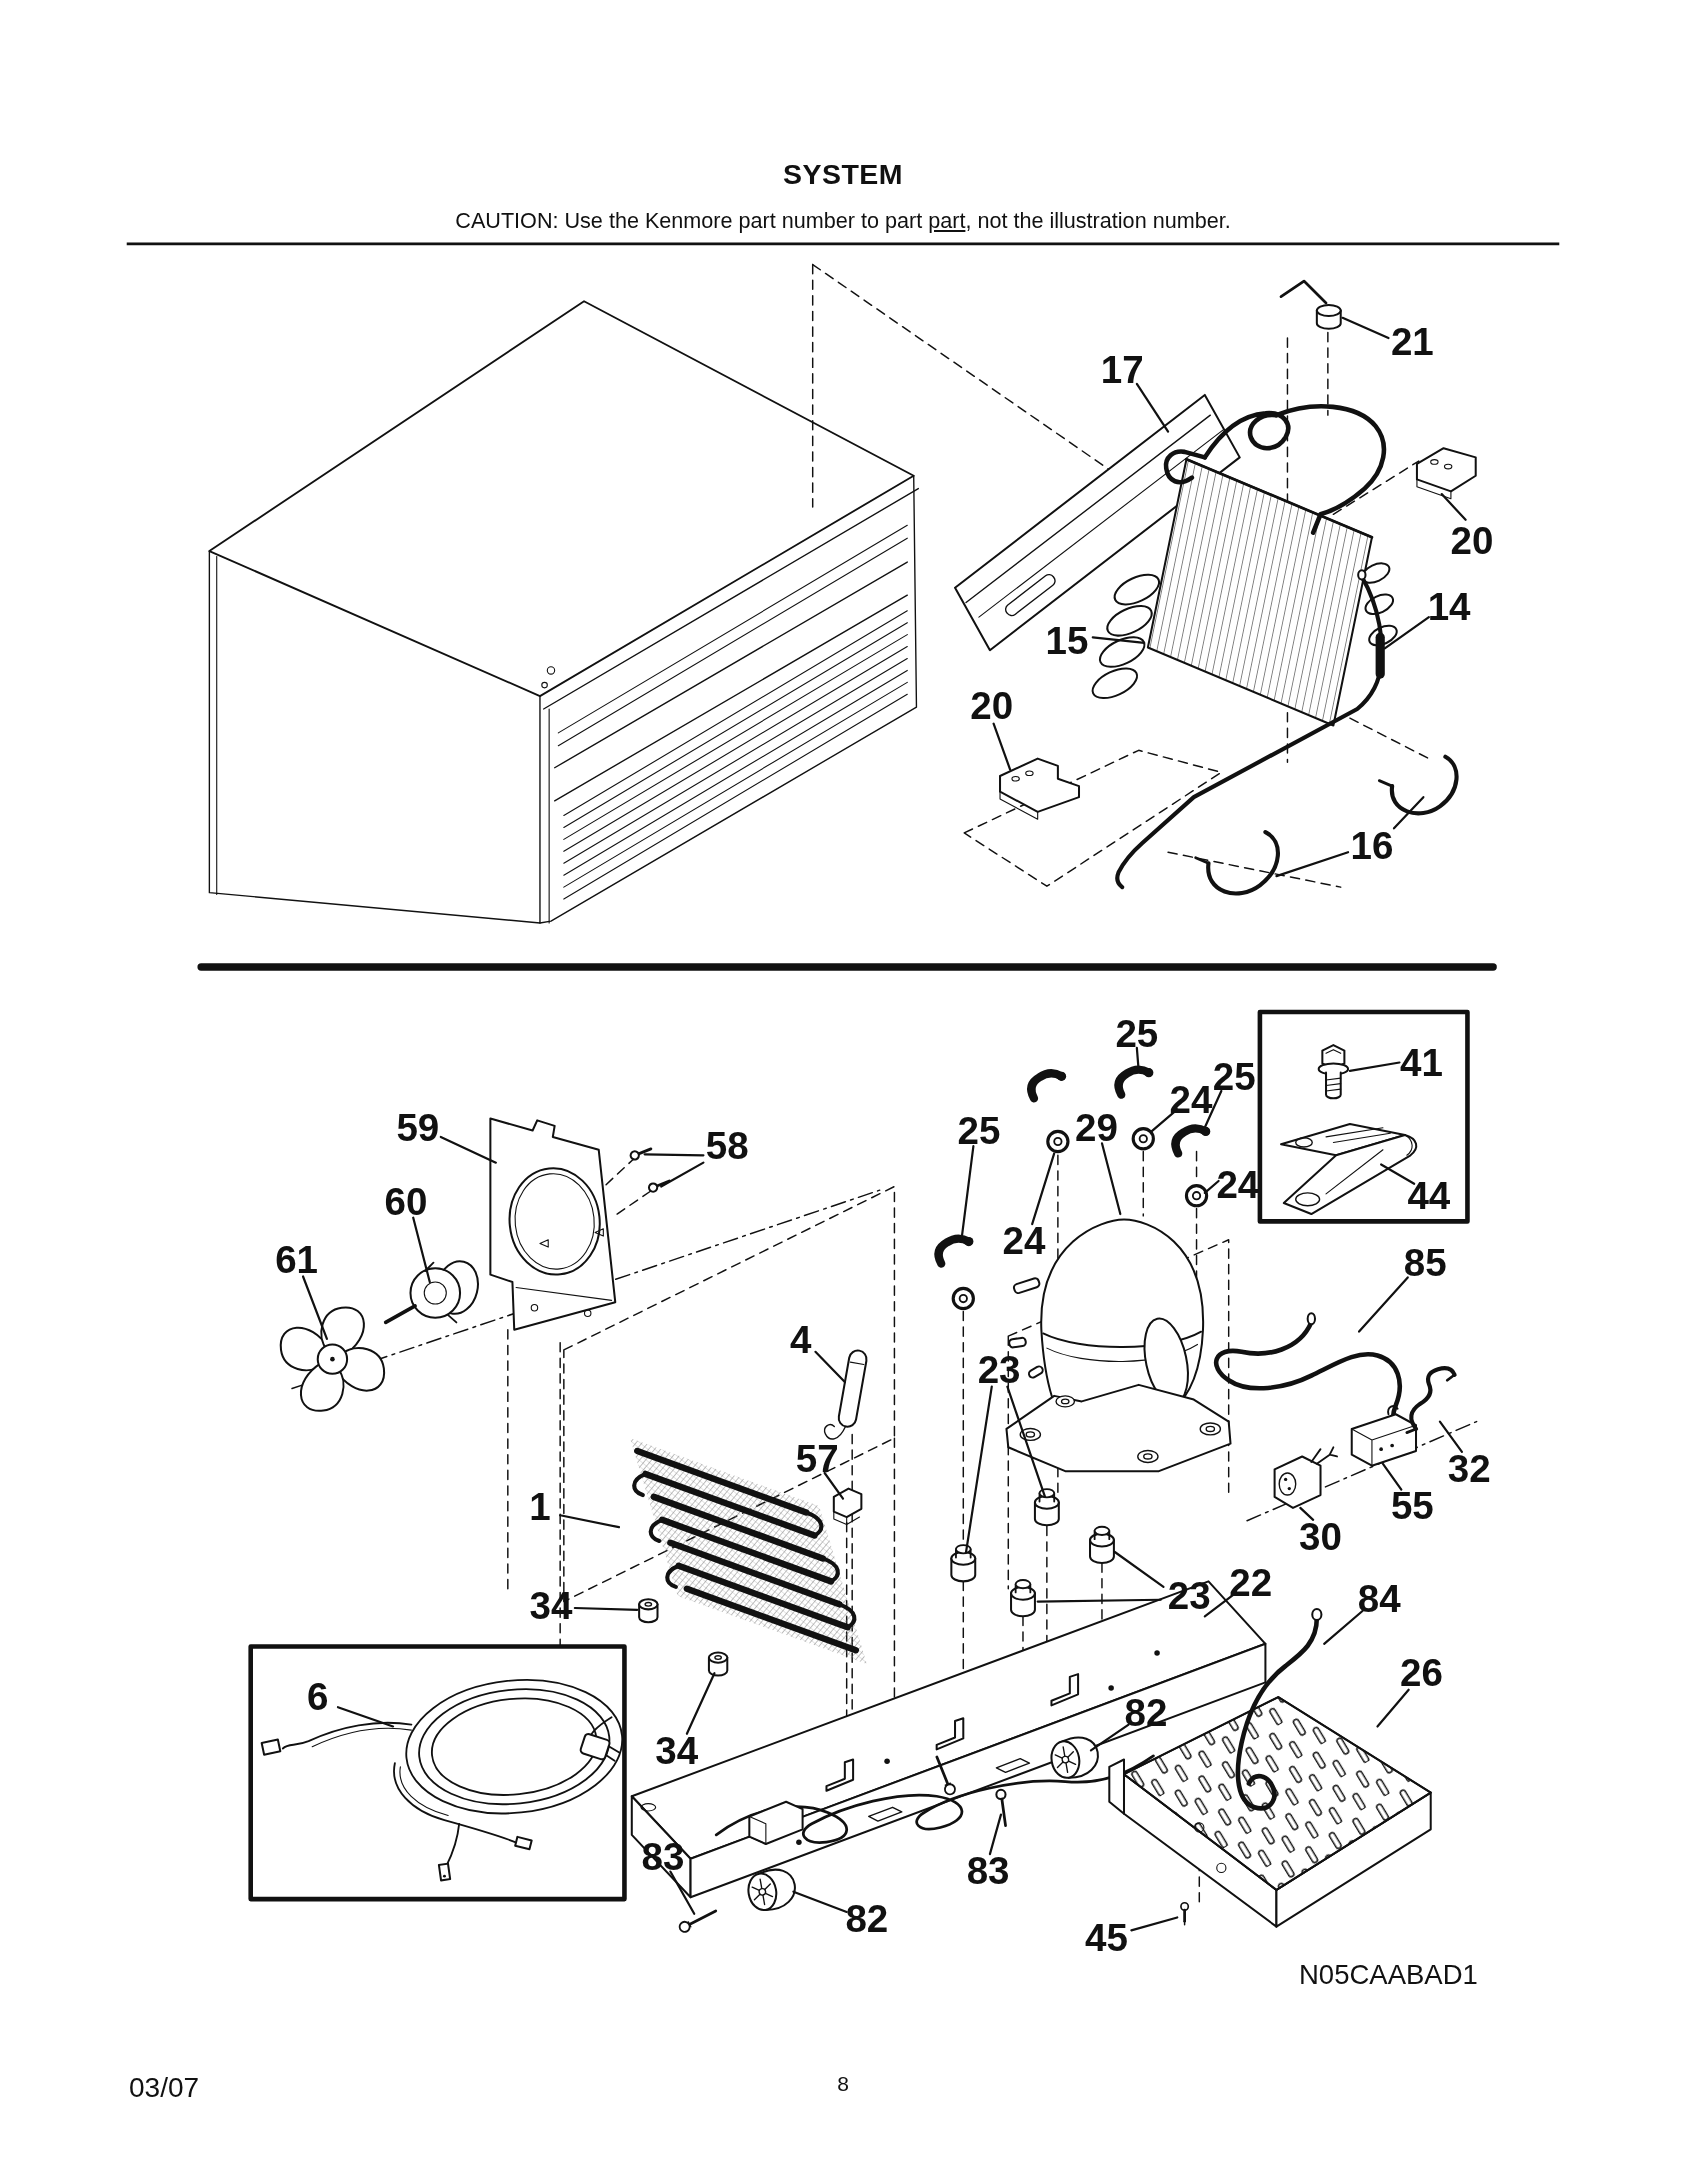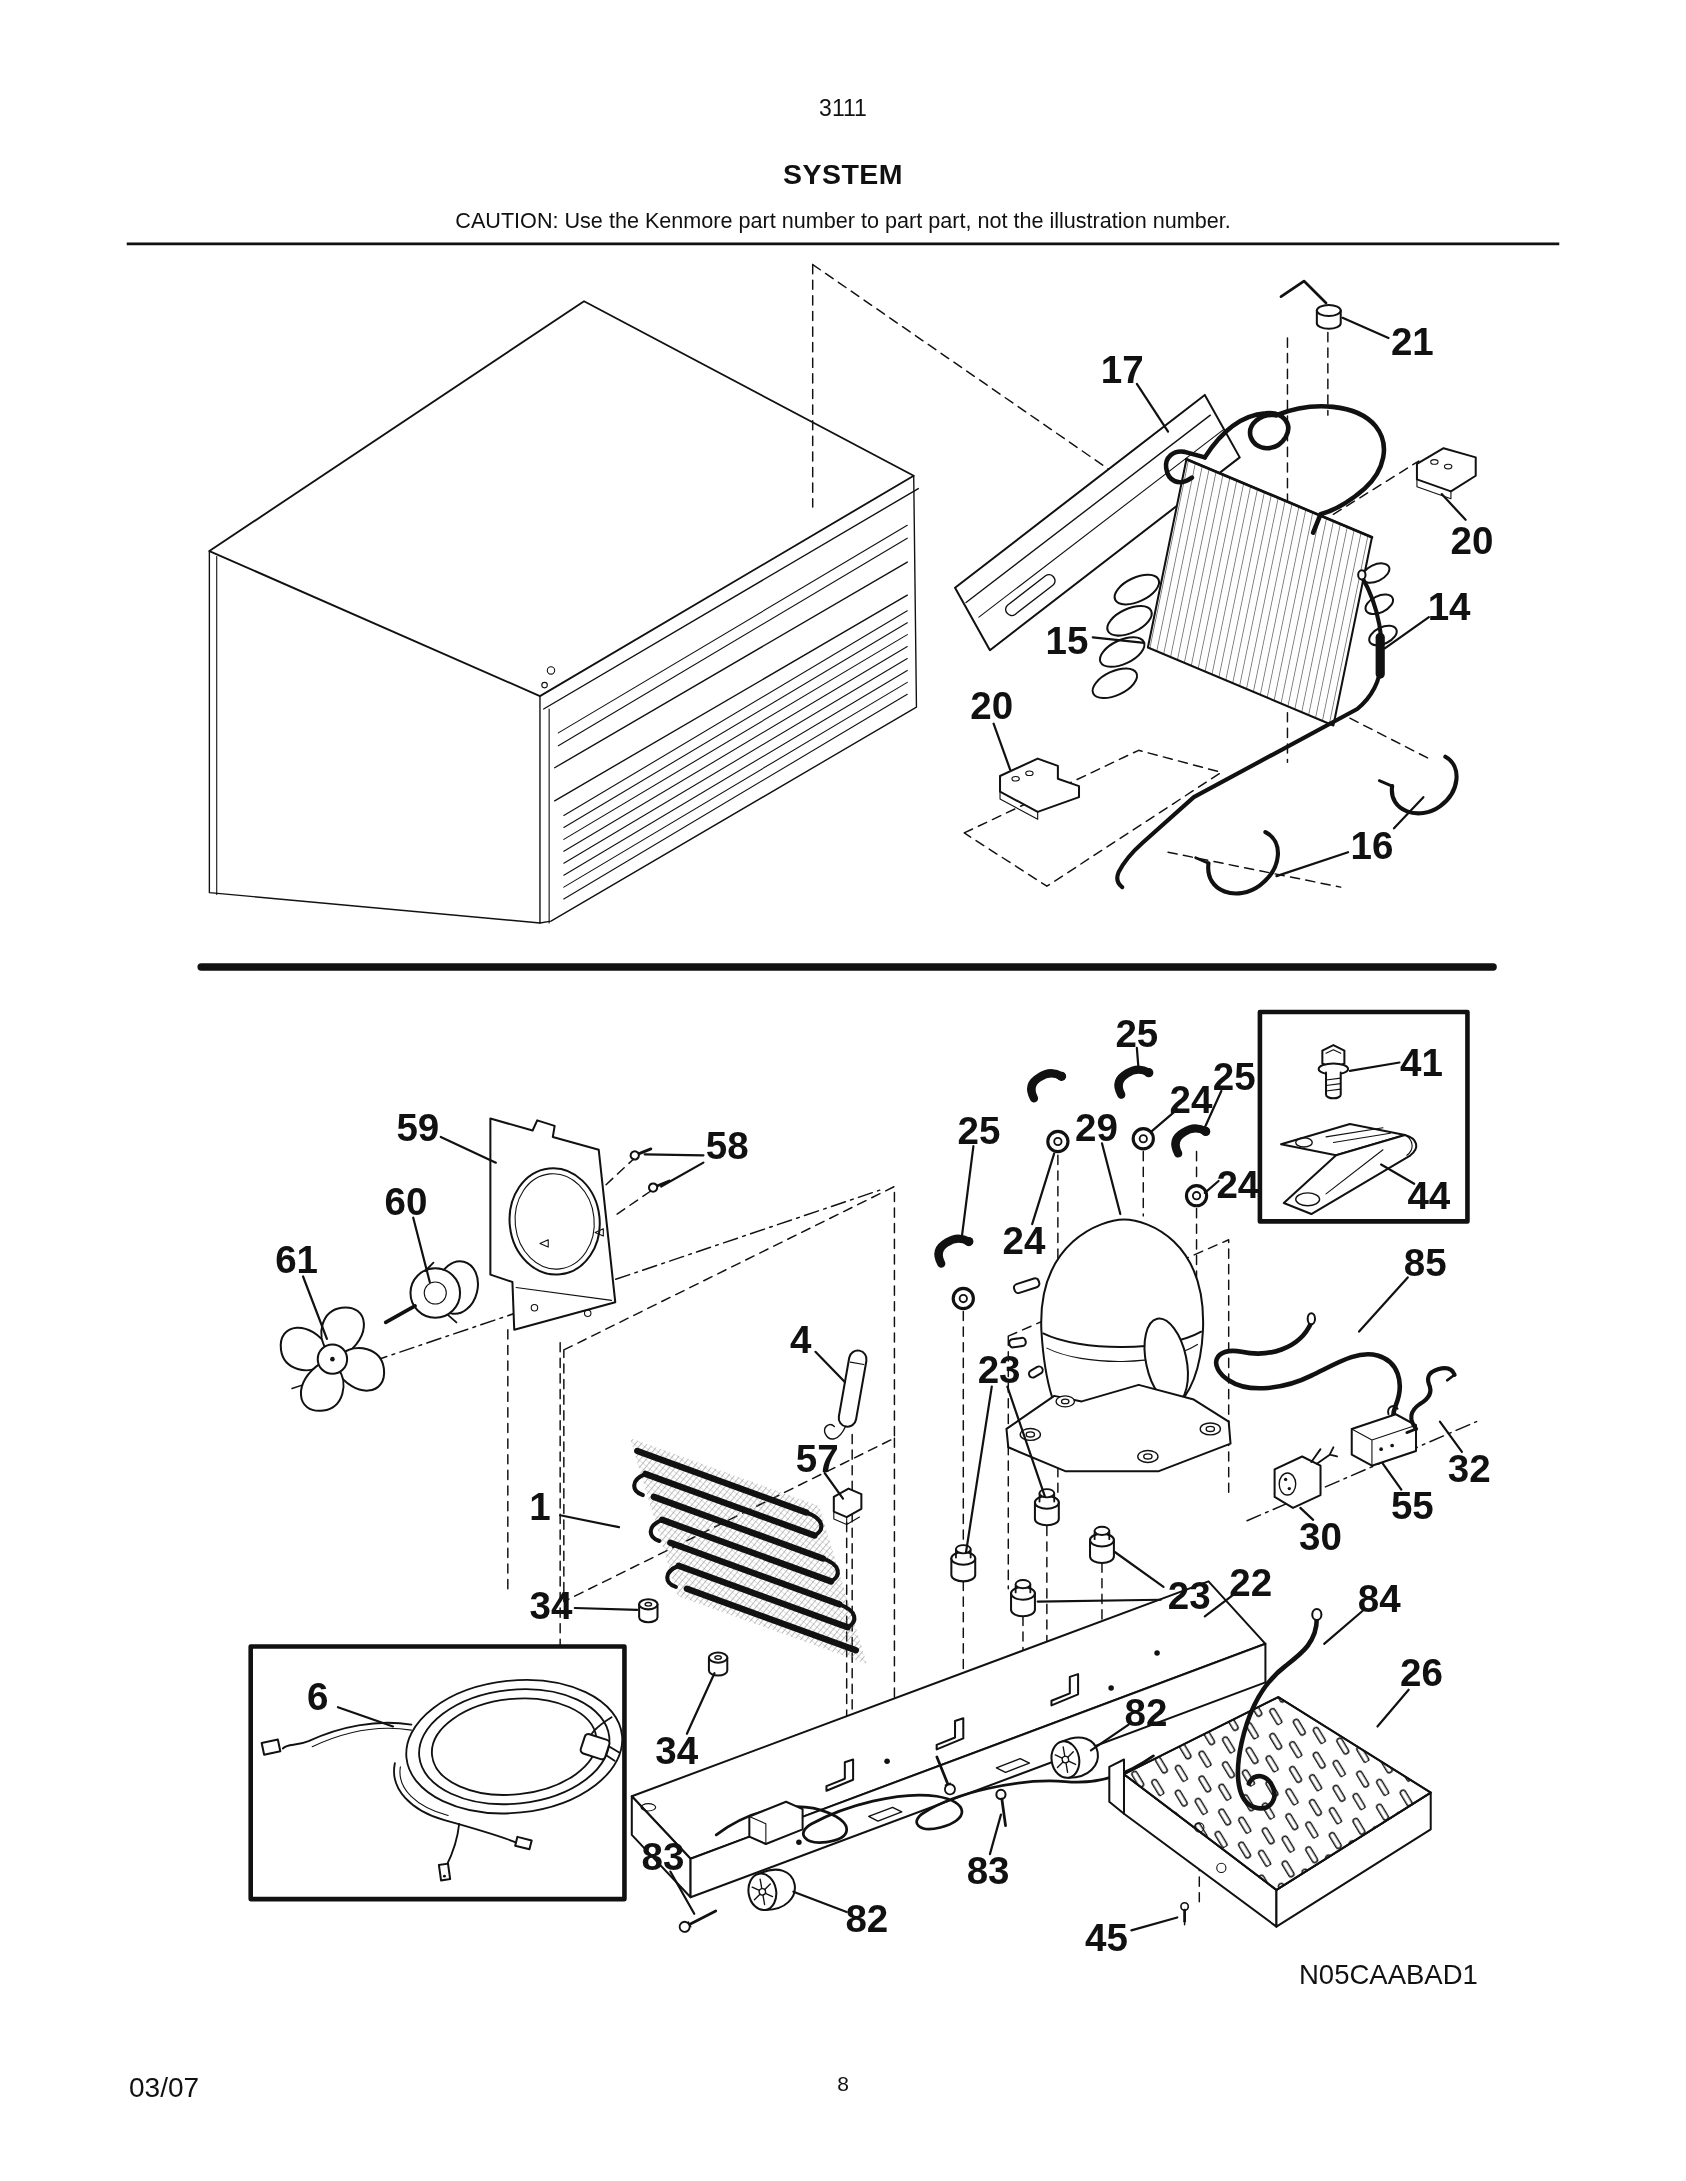--- a/index.html
+++ b/index.html
@@ -3,21 +3,21 @@
 <meta charset="utf-8">
 <style>
   html,body{margin:0;padding:0;background:#e8e8e8;}
   .page{position:relative;width:1686px;height:2182px;background:#ffffff;overflow:hidden;
         font-family:"Liberation Sans", sans-serif;color:#111;}
   .abs{position:absolute;}
   .ctr{left:0;width:1686px;text-align:center;}
   #doc-number{top:95px;font-size:23px;}
   #page-title{top:158px;font-size:28.5px;font-weight:bold;letter-spacing:0.5px;}
   #caution-line{top:208px;font-size:21.6px;}
-  #caution-line .u{}
+  #caution-line .u{text-decoration:underline;}
   #diagram-code{top:1959px;left:1299px;width:220px;text-align:left;font-size:27.5px;}
   #footer-date{top:2072px;left:129px;font-size:28px;}
   #footer-page{top:2072px;font-size:21px;}
   svg{position:absolute;top:0;left:0;}
   svg *{stroke-linecap:round;stroke-linejoin:round;}
   .ln{fill:none;stroke:#111;stroke-width:2;}
   .l1{fill:none;stroke:#111;stroke-width:1.2;}
   .l15{fill:none;stroke:#111;stroke-width:1.5;}
   .l3{fill:none;stroke:#111;stroke-width:3;}
   .l4{fill:none;stroke:#111;stroke-width:4.5;}
@@ -27,21 +27,20 @@
   .dash{fill:none;stroke:#111;stroke-width:1.6;stroke-dasharray:10 7;}
   .ddot{fill:none;stroke:#111;stroke-width:1.6;stroke-dasharray:16 6 3 6;}
   .leader{fill:none;stroke:#111;stroke-width:2.4;}
   .callout{font:bold 42px "Liberation Sans", sans-serif;fill:#111;text-anchor:middle;}
 </style>
 </head>
 <body>
 
 <div class="page">
 
-  <div class="abs ctr" id="doc-number">3111</div>
   <div class="abs ctr" id="page-title">SYSTEM</div>
   <div class="abs ctr" id="caution-line"><span>CAUTION: Use the Kenmore part number to part </span><span class="u">part</span><span>, not the illustration number.</span></div>
   <div class="abs" id="diagram-code">N05CAABAD1</div>
   <div class="abs" id="footer-date">03/07</div>
   <div class="abs ctr" id="footer-page">8</div>
 
   <svg width="1686" height="2182" viewBox="0 0 1836 2376">
     <defs>
       <pattern id="fins" width="8" height="8" patternUnits="userSpaceOnUse" patternTransform="rotate(11.6)">
         <line x1="0" y1="0" x2="0" y2="8" stroke="#111" stroke-width="1.1"></line>

